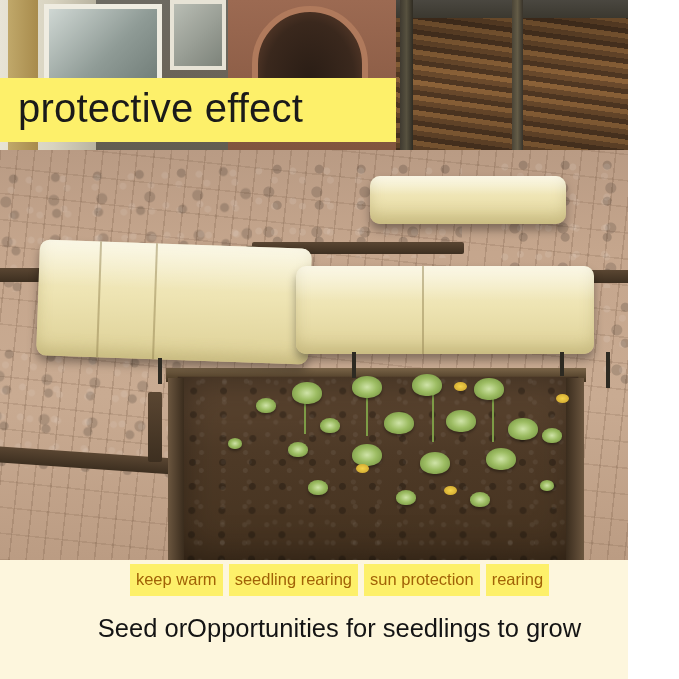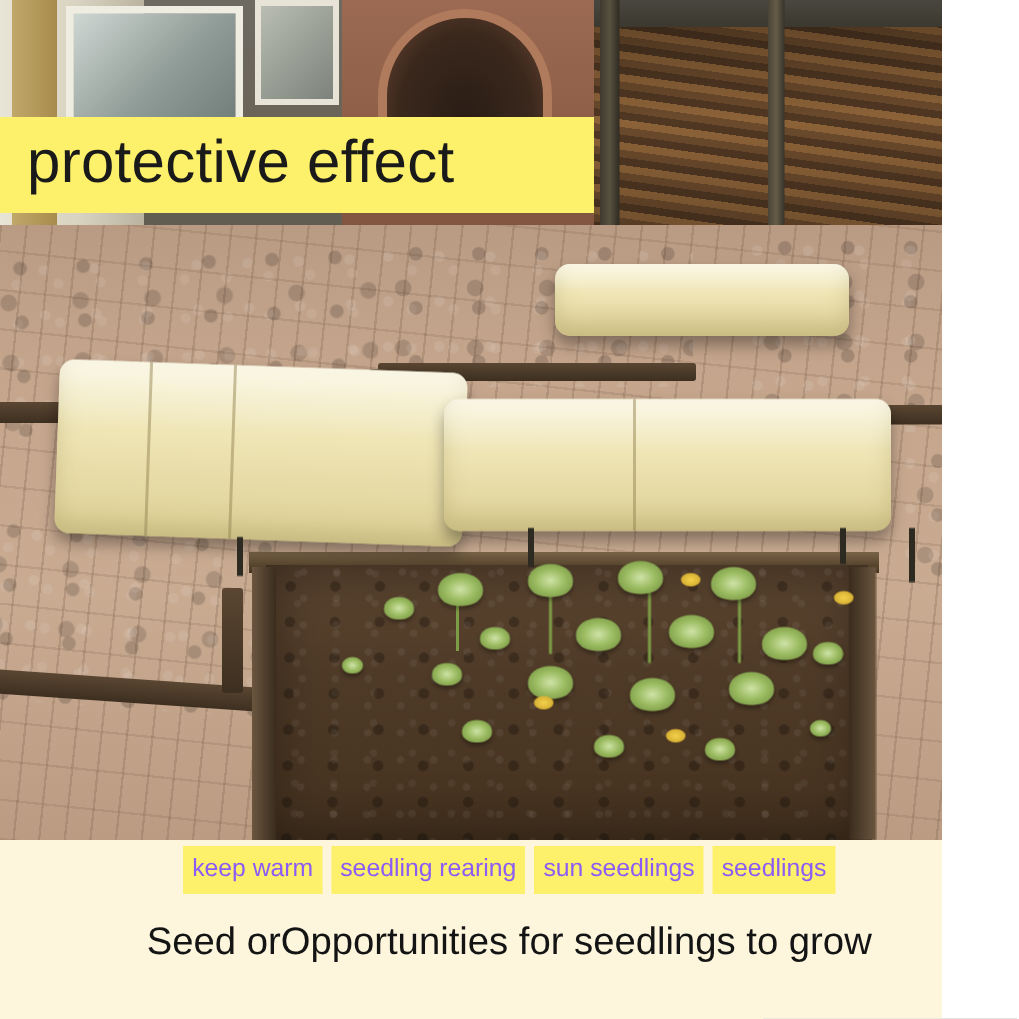--- a/index.html
+++ b/index.html
@@ -234,21 +234,21 @@
     height: 36px;
     display: flex;
     align-items: center;
     justify-content: center;
     gap: 6px;
     padding: 0 4px;
     box-sizing: border-box;
   }
   .tag {
     background: #fdf06a;
-    color: #8b5cf6;
+    color: #a16207;
     font-size: 16.5px;
     line-height: 1;
     padding: 7px 6px 8px 6px;
     white-space: nowrap;
     text-align: center;
   }
 
   .footer {
     position: absolute;
     left: 0; top: 598px;
@@ -361,21 +361,21 @@
     <div class="leg" style="left:158px; top:358px; height:26px;"></div>
 
     <div class="headline-band"></div>
     <div class="headline-text">protective effect</div>
 
   </div>
 
   <div class="tags">
     <span class="tag">keep warm</span>
     <span class="tag">seedling rearing</span>
-    <span class="tag">sun seedlings</span>
-    <span class="tag">seedlings</span>
+    <span class="tag">sun protection</span>
+    <span class="tag">rearing</span>
   </div>
 
   <div class="footer">
     <div class="footer-text">Seed orOpportunities for seedlings to grow</div>
   </div>
 
 </div>
 
 </body></html>

